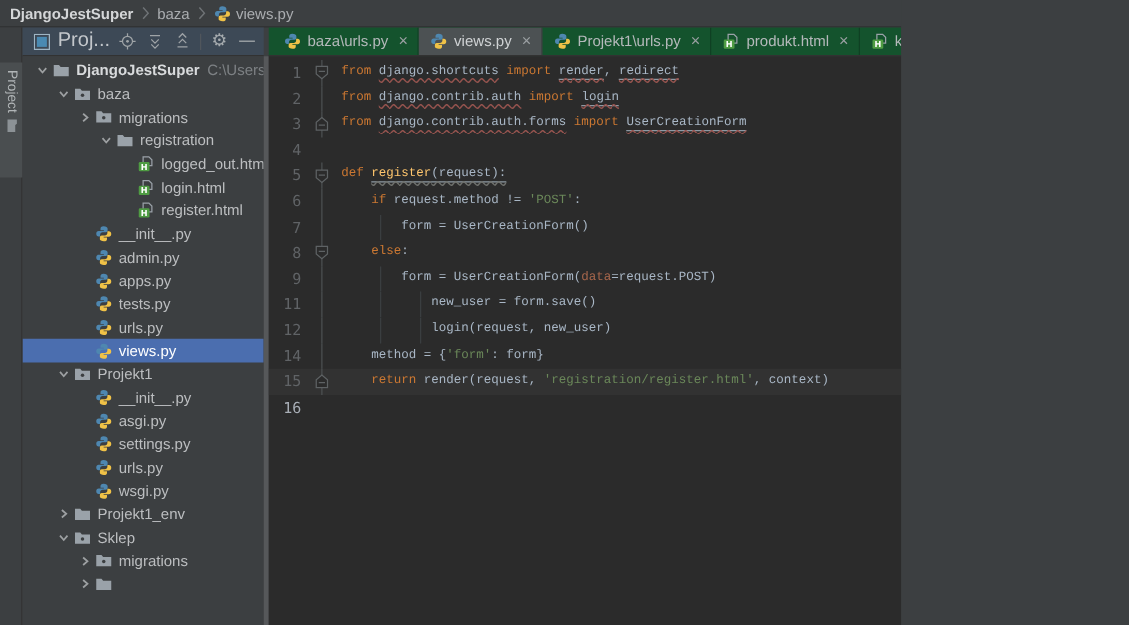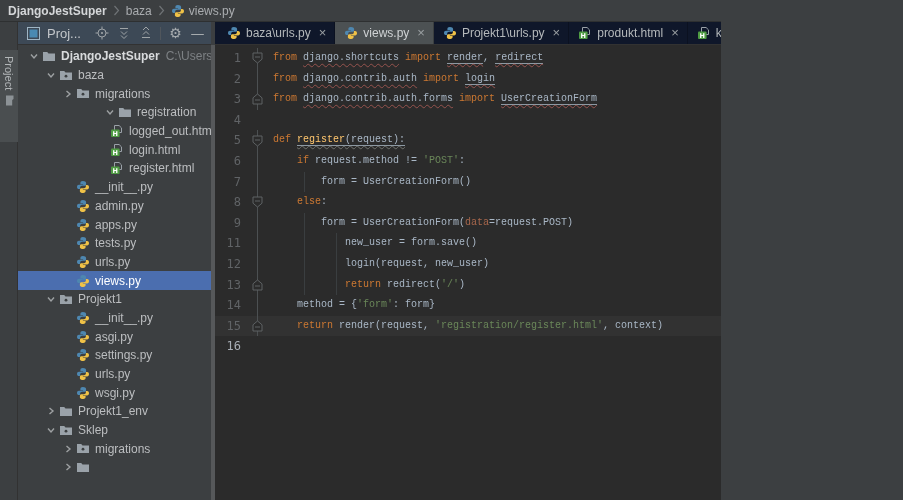--- a/index.html
+++ b/index.html
@@ -18,42 +18,42 @@
   #stripe{position:absolute;top:22px;left:0;width:18px;bottom:0;background:#3c3f41;
     border-right:1px solid #323232;box-sizing:border-box;}
   #stripe-btn{position:absolute;top:28px;left:0;width:18px;height:92px;background:#4a4e50;}
   #stripe-inner{width:92px;height:18px;transform-origin:0 0;transform:rotate(90deg) translate(0,-18px);
     display:flex;align-items:center;gap:5px;font-size:11px;color:#b2b6b8;padding-left:6px;box-sizing:border-box;}
 
   
   #panel-header{position:absolute;top:22px;left:18px;width:193px;height:23px;background:#3d4956;
     border-bottom:1px solid #323232;box-sizing:border-box;display:flex;align-items:center;
     padding:0 6px 0 8px;gap:6px;}
-  #panel-title{font-size:13px;color:#c3c7cb;white-space:nowrap;}
+  #panel-title{font-size:16px;color:#c3c7cb;white-space:nowrap;}
   #panel-icons{margin-left:auto;display:flex;align-items:center;gap:7px;}
   .hicon{display:flex;align-items:center;justify-content:center;width:15px;height:15px;
     color:#a6abae;font-size:14px;line-height:15px;font-family:"DejaVu Sans",sans-serif;}
   .hsep{width:1px;height:13px;background:#50565c;}
 
   
   #tree{position:absolute;top:45px;left:18px;width:193px;bottom:0;background:#3c3f41;
     overflow:hidden;padding-top:2px;}
   .trow{height:18.7px;display:flex;align-items:center;white-space:nowrap;overflow:hidden;
     font-size:12px;color:#bcbec0;}
   .trow.sel{background:#4b6eaf;color:#ffffff;}
   .chev{width:15px;flex:none;display:flex;align-items:center;justify-content:center;}
   .ticon{width:16px;flex:none;display:flex;align-items:center;justify-content:center;margin-right:4px;}
   .tlabel.bold{font-weight:bold;color:#d8dadc;}
   .tsuffix{color:#7d8184;margin-left:6px;}
 
   
   #divider{position:absolute;top:45px;left:211px;width:4px;bottom:0;background:#56585a;}
 
   
-  #tabbar{position:absolute;top:22px;left:215px;right:0;height:23px;background:#0f172a;
+  #tabbar{position:absolute;top:22px;left:215px;right:0;height:23px;background:#14532d;
     border-bottom:1px solid #323232;box-sizing:border-box;display:flex;align-items:stretch;
     overflow:hidden;padding-left:3px;}
   .tab{display:flex;align-items:center;gap:5px;padding:0 8px 0 9px;font-size:12px;color:#b5b9bb;
     border-right:1px solid rgba(0,0,0,0.22);white-space:nowrap;flex:none;}
   .tab.active{background:#4c5153;color:#cfd2d4;}
   .tclose{color:#9ba0a3;font-size:13px;margin-left:3px;line-height:12px;}
 
   
   #editor{position:absolute;top:45px;left:215px;right:0;bottom:0;background:#2b2b2b;
     overflow:hidden;padding-top:3px;}
@@ -195,21 +195,21 @@
           </svg>
         </span>
         <span class="ticon">
           <svg width="14" height="13" viewBox="0 0 14 13">
             <path fill="#9aa2a9" d="M1 2h4.2l1.3 1.6H13V11H1z"></path>
             <circle cx="7" cy="7.2" r="1.4" fill="#3c3f41"></circle>
           </svg>
         </span>
         <span class="tlabel">migrations</span>
       </div>
-      <div class="trow" style="padding-left:84px">
+      <div class="trow" style="padding-left:59px">
         <span class="chev">
           <svg width="10" height="10" viewBox="0 0 10 10">
             <polyline points="2,3.5 5,7 8,3.5" fill="none" stroke="#9da0a2" stroke-width="1.4"></polyline>
           </svg>
         </span>
         <span class="ticon">
           <svg width="14" height="13" viewBox="0 0 14 13">
             <path fill="#9aa2a9" d="M1 2h4.2l1.3 1.6H13V11H1z"></path>
           </svg>
         </span>
@@ -561,30 +561,20 @@
       </div>
       <div class="line">
         <span class="num">11</span>
         <span class="foldc fl"></span>
         <span class="code"><i class="ig" style="left:31.3px"></i><i class="ig" style="left:62.6px"></i><span class="tk-pl">            new_user = form.save()</span></span>
       </div>
       <div class="line">
         <span class="num">12</span>
         <span class="foldc fl"></span>
         <span class="code"><i class="ig" style="left:31.3px"></i><i class="ig" style="left:62.6px"></i><span class="tk-pl">            login(request, new_user)</span></span>
-      </div>
-      <div class="line">
-        <span class="num">13</span>
-        <span class="foldc fl">
-          <svg width="11" height="12" viewBox="0 0 11 12">
-            <path d="M1 11h9V4.8L5.5 1 1 4.8z" fill="#2b2b2b" stroke="#5e6264"></path>
-            <line x1="3" y1="7" x2="8" y2="7" stroke="#5e6264"></line>
-          </svg>
-        </span>
-        <span class="code"><i class="ig" style="left:31.3px"></i><i class="ig" style="left:62.6px"></i><span class="tk-pl">            </span><span class="tk-kw">return</span><span class="tk-pl"> redirect(</span><span class="tk-str">'/'</span><span class="tk-pl">)</span></span>
       </div>
       <div class="line">
         <span class="num">14</span>
         <span class="foldc fl"></span>
         <span class="code"><span class="tk-pl">    method = {</span><span class="tk-str">'form'</span><span class="tk-pl">: form}</span></span>
       </div>
       <div class="line hl">
         <span class="num">15</span>
         <span class="foldc fl">
           <svg width="11" height="12" viewBox="0 0 11 12">

